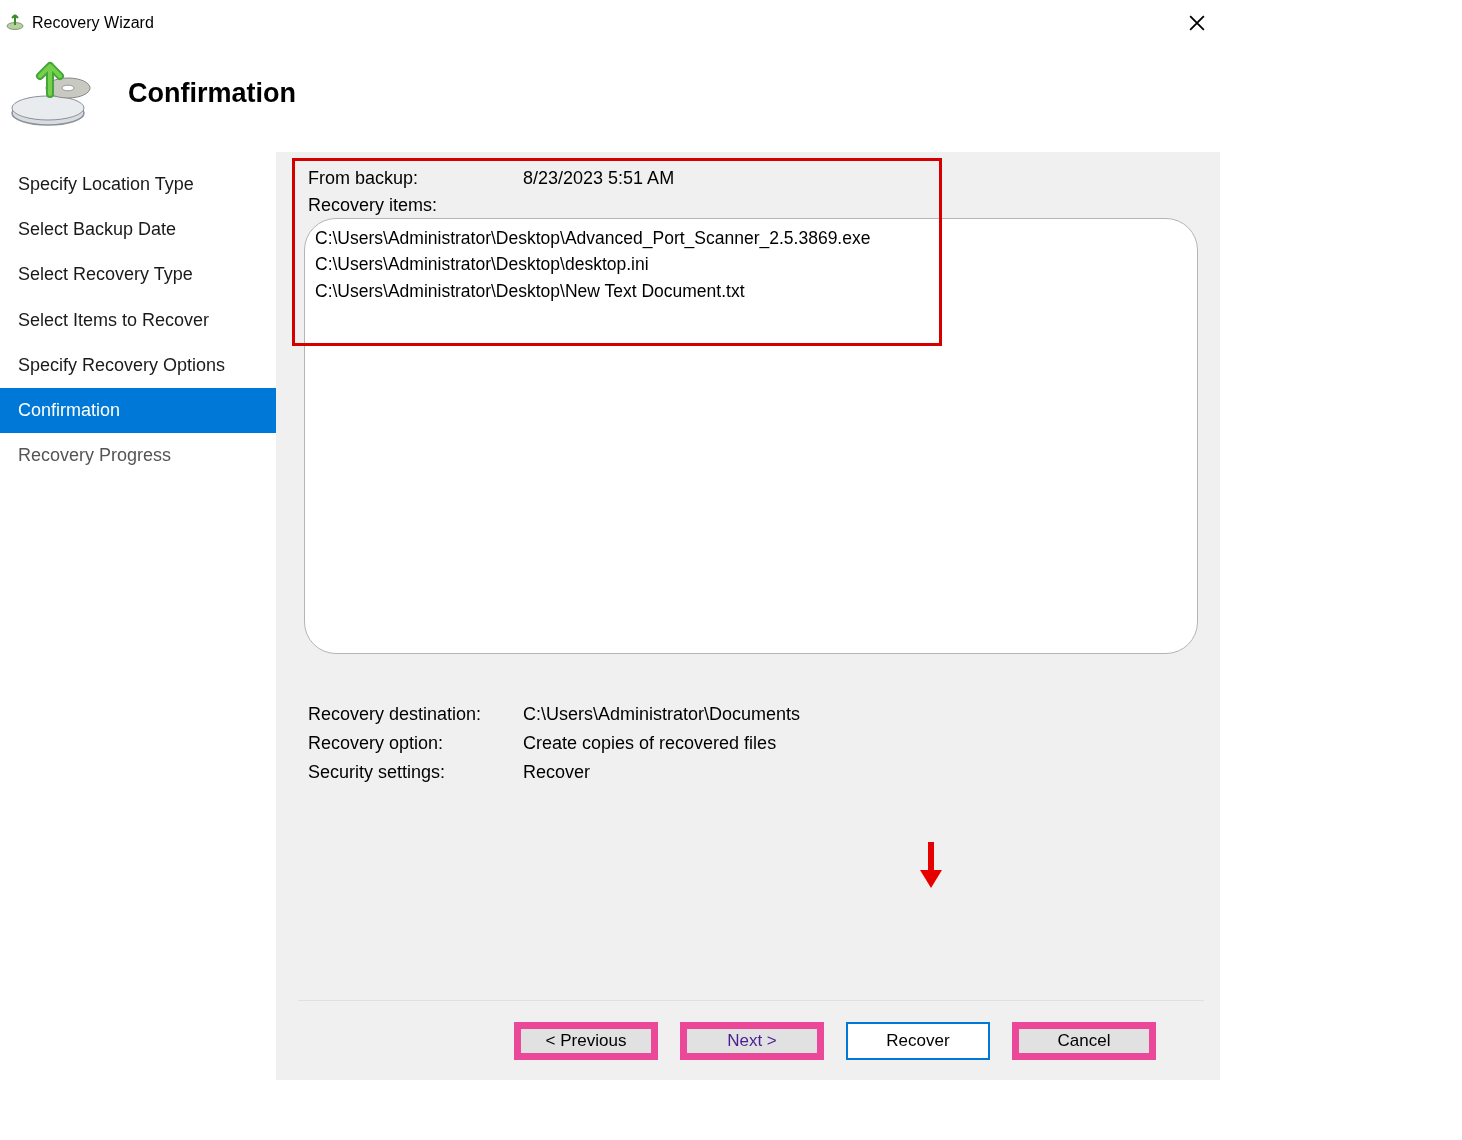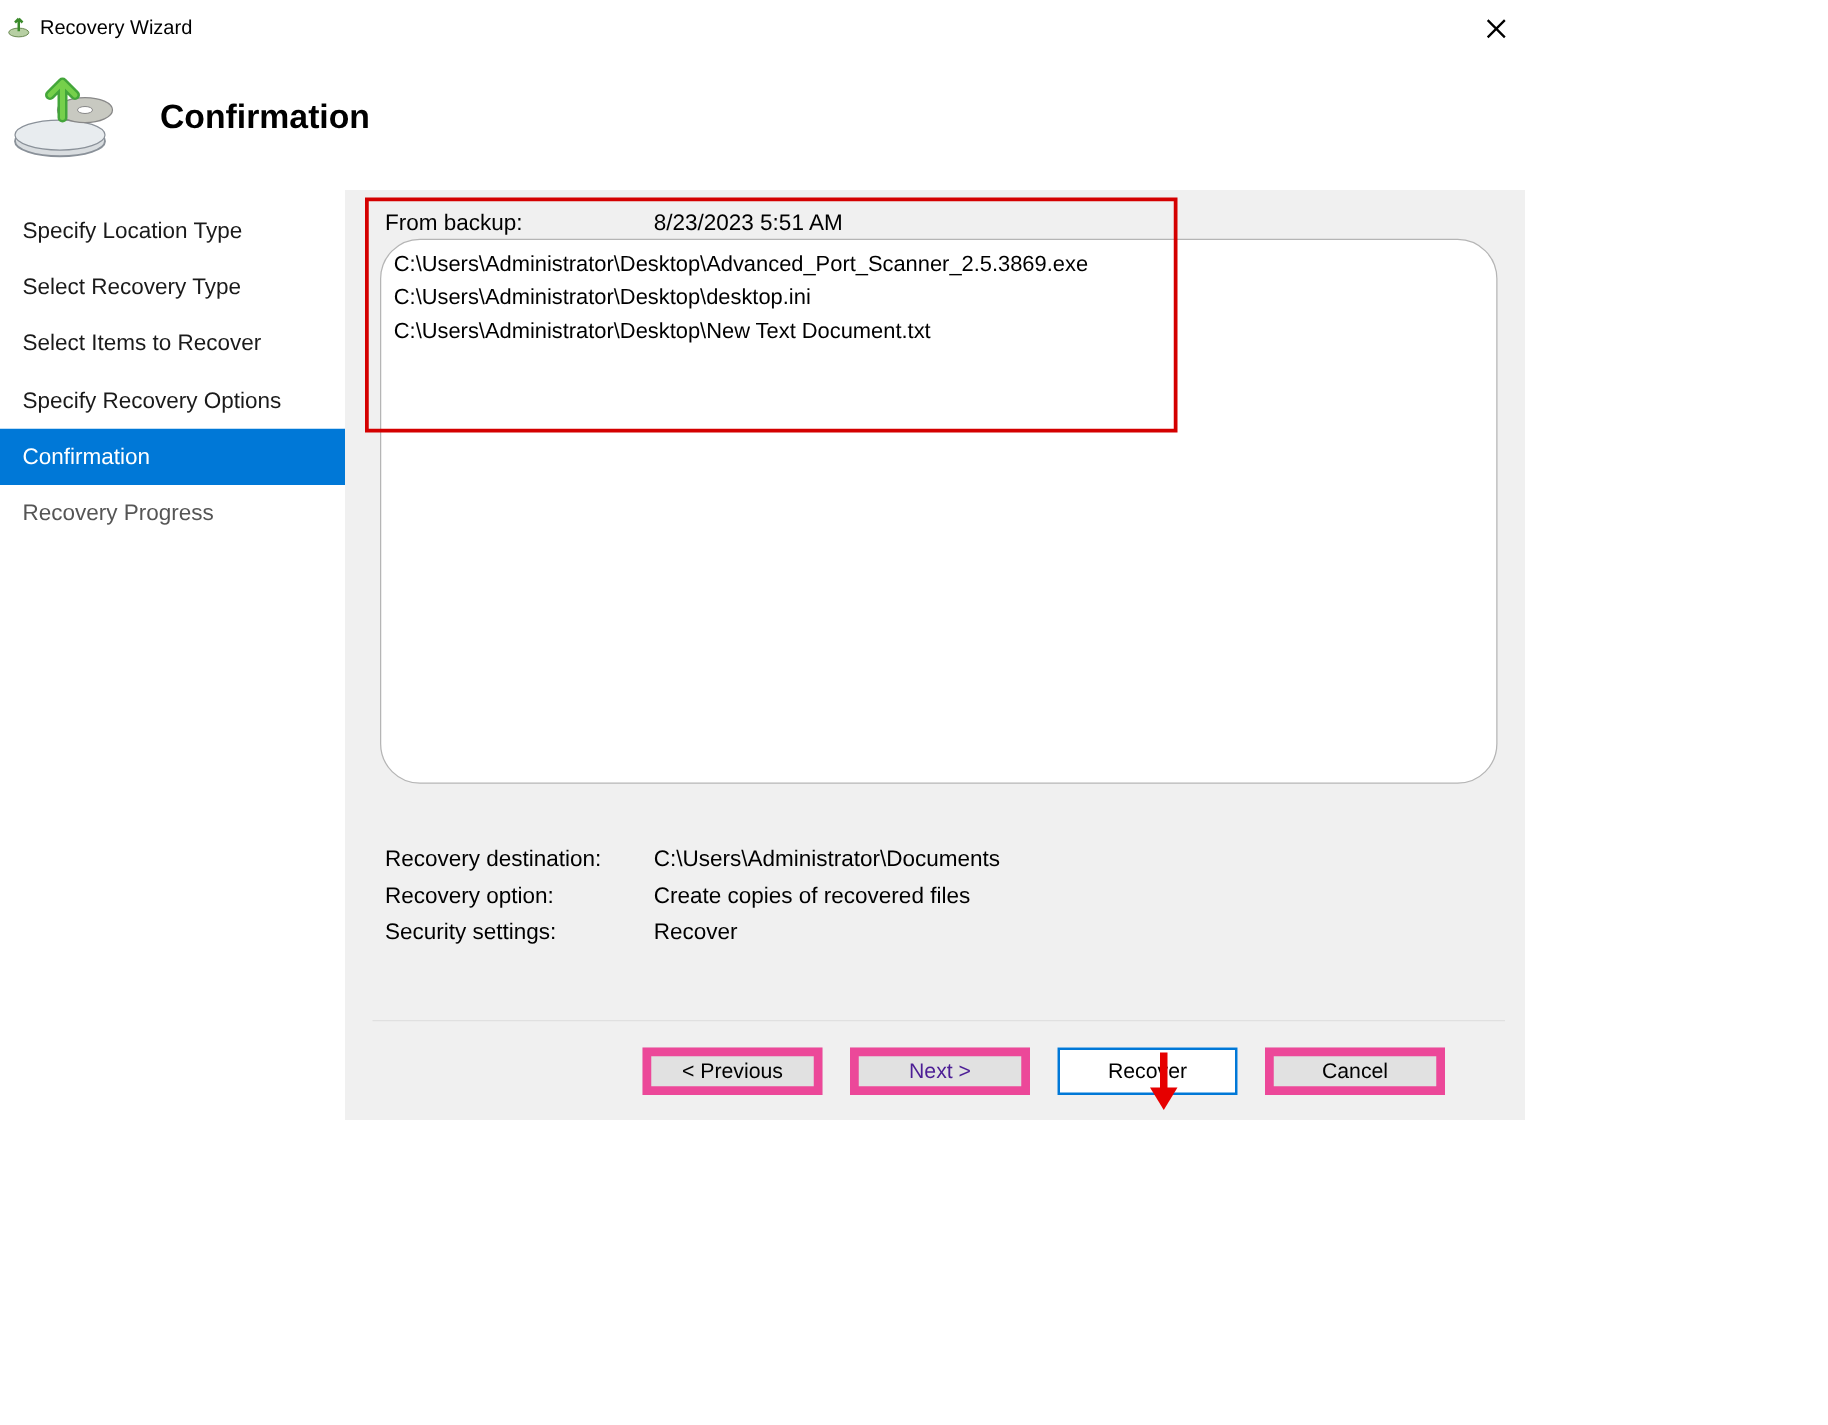--- a/index.html
+++ b/index.html
@@ -9,21 +9,21 @@
     font-size: 15px;
     color: #000;
     background: #fff;
     width: 1462px;
     height: 1140px;
     position: relative;
     overflow: hidden;
   }
   .dialog {
     width: 1220px;
-    height: 896px;
+    height: 1080px;
     background: #fff;
     position: relative;
     display: flex;
     flex-direction: column;
   }
   .titlebar {
     display: flex;
     align-items: center;
     padding: 6px 8px 0 4px;
     height: 40px;
@@ -192,35 +192,37 @@
         <path d="M42 36 L42 8 L32 18 M42 8 L52 18" stroke="#76d04b" stroke-width="4" fill="none" stroke-linecap="round" stroke-linejoin="round"></path>
       </svg>
     </div>
     <div class="header-title">Confirmation</div>
   </div>
 
   <div class="body">
 
     <div class="sidebar">
       <div class="step">Specify Location Type</div>
+      <div class="step">Select Backup Date</div>
       <div class="step">Select Recovery Type</div>
       <div class="step">Select Items to Recover</div>
       <div class="step">Specify Recovery Options</div>
       <div class="step active">Confirmation</div>
       <div class="step after">Recovery Progress</div>
     </div>
 
     <div class="main">
 
       <div style="position:relative;">
         <div class="highlight-box" style="position:absolute; left:-6px; top:-6px; width:650px; height:188px; pointer-events:none; z-index:5; background:transparent;"></div>
 
         <div class="summary-grid">
           <div>From backup:</div>
           <div>8/23/2023 5:51 AM</div>
+          <div style="grid-column:1/3;">Recovery items:</div>
         </div>
 
         <div class="items-box-wrap">
           <div class="items-box" style="width:894px;border-radius:32px;">
             <div>C:\Users\Administrator\Desktop\Advanced_Port_Scanner_2.5.3869.exe</div>
             <div>C:\Users\Administrator\Desktop\desktop.ini</div>
             <div>C:\Users\Administrator\Desktop\New Text Document.txt</div>
           </div>
         </div>
       </div>

